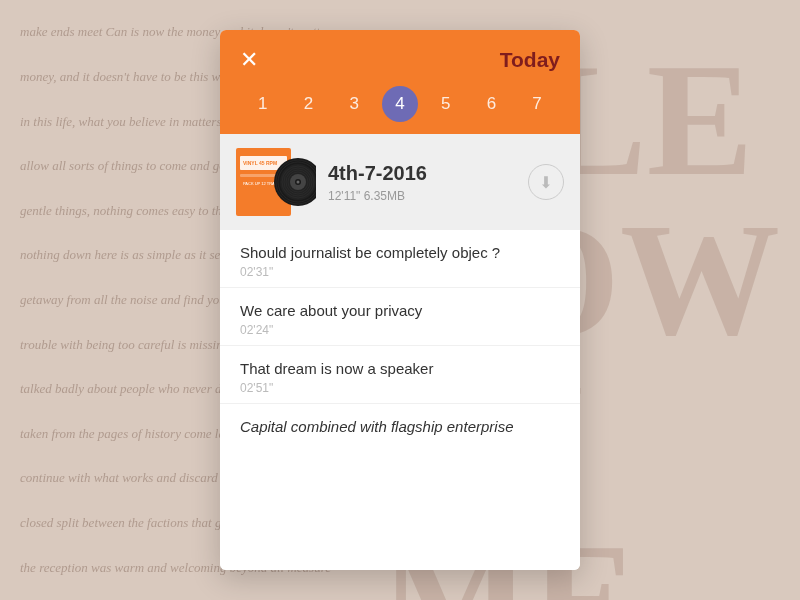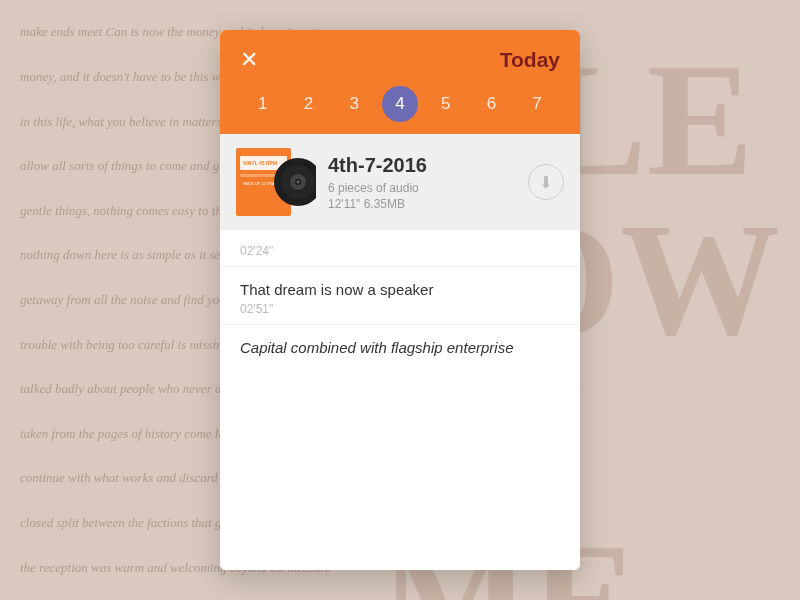--- a/index.html
+++ b/index.html
@@ -272,30 +272,34 @@
         <circle cx="62" cy="34" r="22" fill="none" stroke="#333" stroke-width="0.5"></circle>
         <circle cx="62" cy="34" r="20" fill="none" stroke="#333" stroke-width="0.5"></circle>
         <circle cx="62" cy="34" r="16" fill="none" stroke="#333" stroke-width="0.5"></circle>
         <circle cx="62" cy="34" r="14" fill="none" stroke="#333" stroke-width="0.5"></circle>
         <circle cx="62" cy="34" r="12" fill="none" stroke="#333" stroke-width="0.5"></circle>
         <circle cx="62" cy="34" r="10" fill="none" stroke="#333" stroke-width="0.5"></circle>
       </svg>
     </div>
     <div class="album-info">
       <div class="album-date">4th-7-2016</div>
-      <div class="album-pieces">6 pieces of audio</div>
       <div class="album-duration">12'11"  6.35MB</div>
     </div>
     <div class="download-btn">
       <span class="download-icon">⬇</span>
     </div>
   </div>
 
   <div class="track-list">
     <div class="track-item">
+      <div class="track-title">Should journalist be completely objec ?</div>
+      <div class="track-duration">02'31"</div>
+    </div>
+    <div class="track-item">
+      <div class="track-title">We care about your privacy</div>
       <div class="track-duration">02'24"</div>
     </div>
     <div class="track-item">
       <div class="track-title">That dream is now a speaker</div>
       <div class="track-duration">02'51"</div>
     </div>
     <div class="track-item">
       <div class="track-title">Capital combined with  flagship enterprise</div>
       <div class="track-duration"></div>
     </div>

